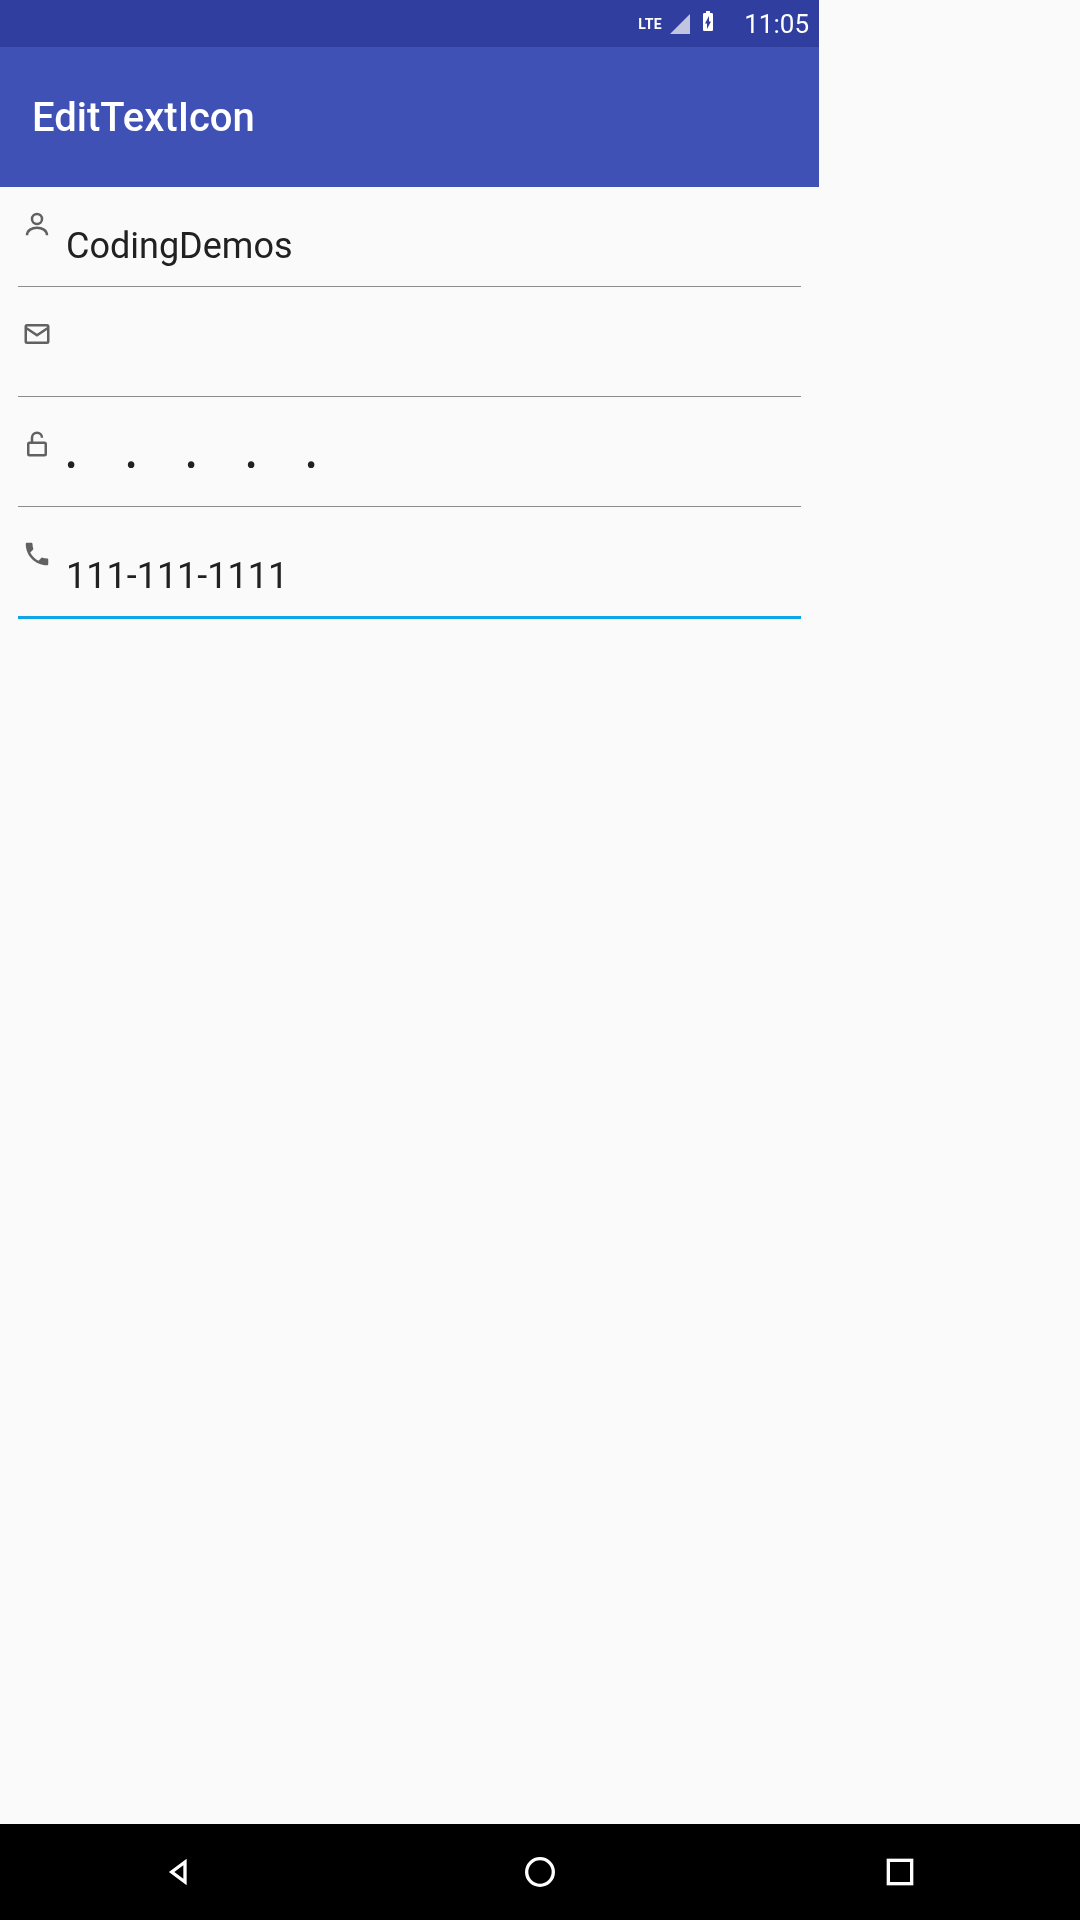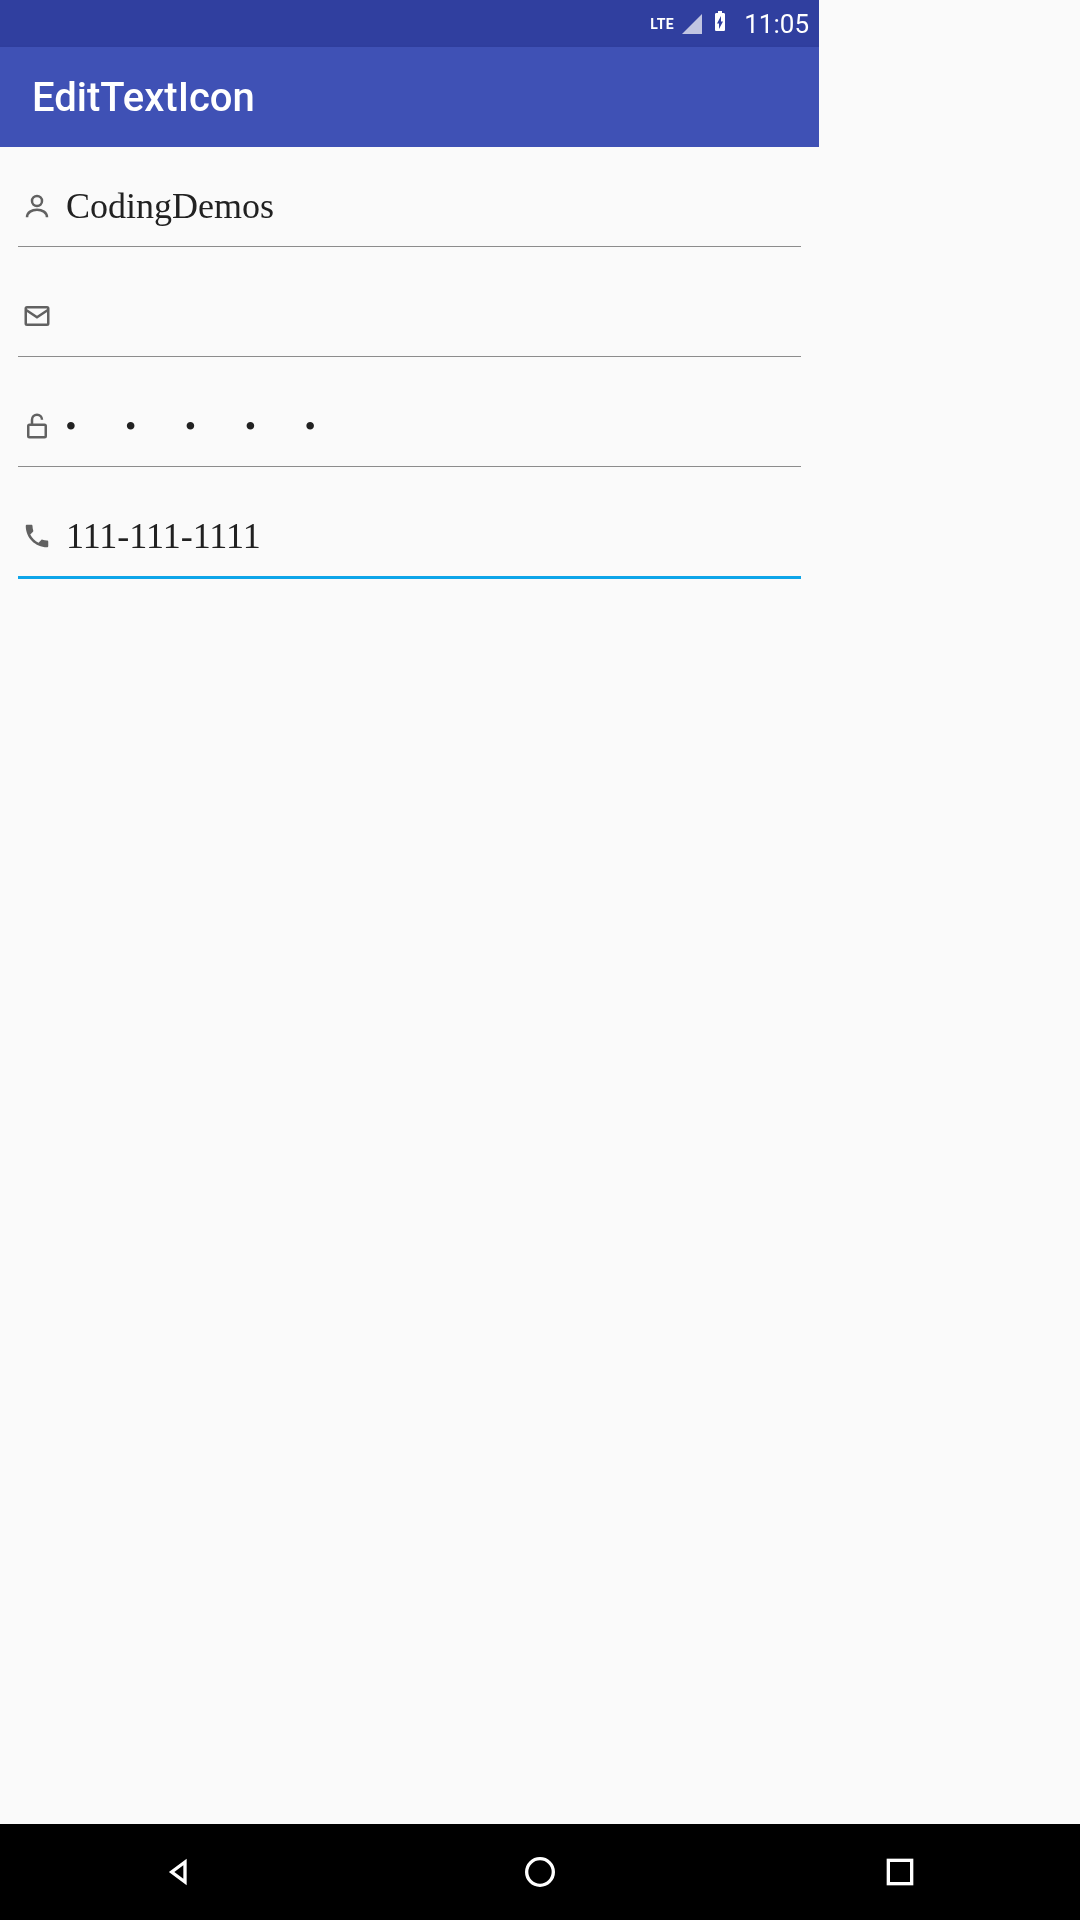--- a/index.html
+++ b/index.html
@@ -37,47 +37,45 @@
     border-style: solid;
     border-width: 0 0 20px 20px;
     border-color: transparent transparent #fff transparent;
     opacity: 0.7;
   }
   .status-battery {
     display: inline-block;
   }
   .status-time {
     font-size: 26px;
-    margin-left: 6px;
+    margin-left: 18px;
     font-weight: 400;
   }
   .app-bar {
-    height: 100px;
+    height: 140px;
     background: #3F51B5;
     display: flex;
     align-items: center;
     padding: 0 32px;
     box-shadow: 0 4px 6px rgba(0,0,0,0.2);
   }
   .app-title {
     color: #fff;
     font-size: 40px;
     font-weight: 500;
   }
   .content {
     padding: 18px 18px 0 18px;
     background: #fafafa;
   }
   .input-row {
     display: flex;
-    align-items: center;
     height: 82px;
     border-bottom: 1px solid #8c8c8c;
     margin-bottom: 28px;
-    font-family: Liberation Serif, serif;
   }
   .input-row.focused {
     border-bottom: 3px solid #0ea5e9;
     height: 84px;
   }
   .input-icon {
     width: 38px;
     height: 38px;
     flex-shrink: 0;
     display: flex;

